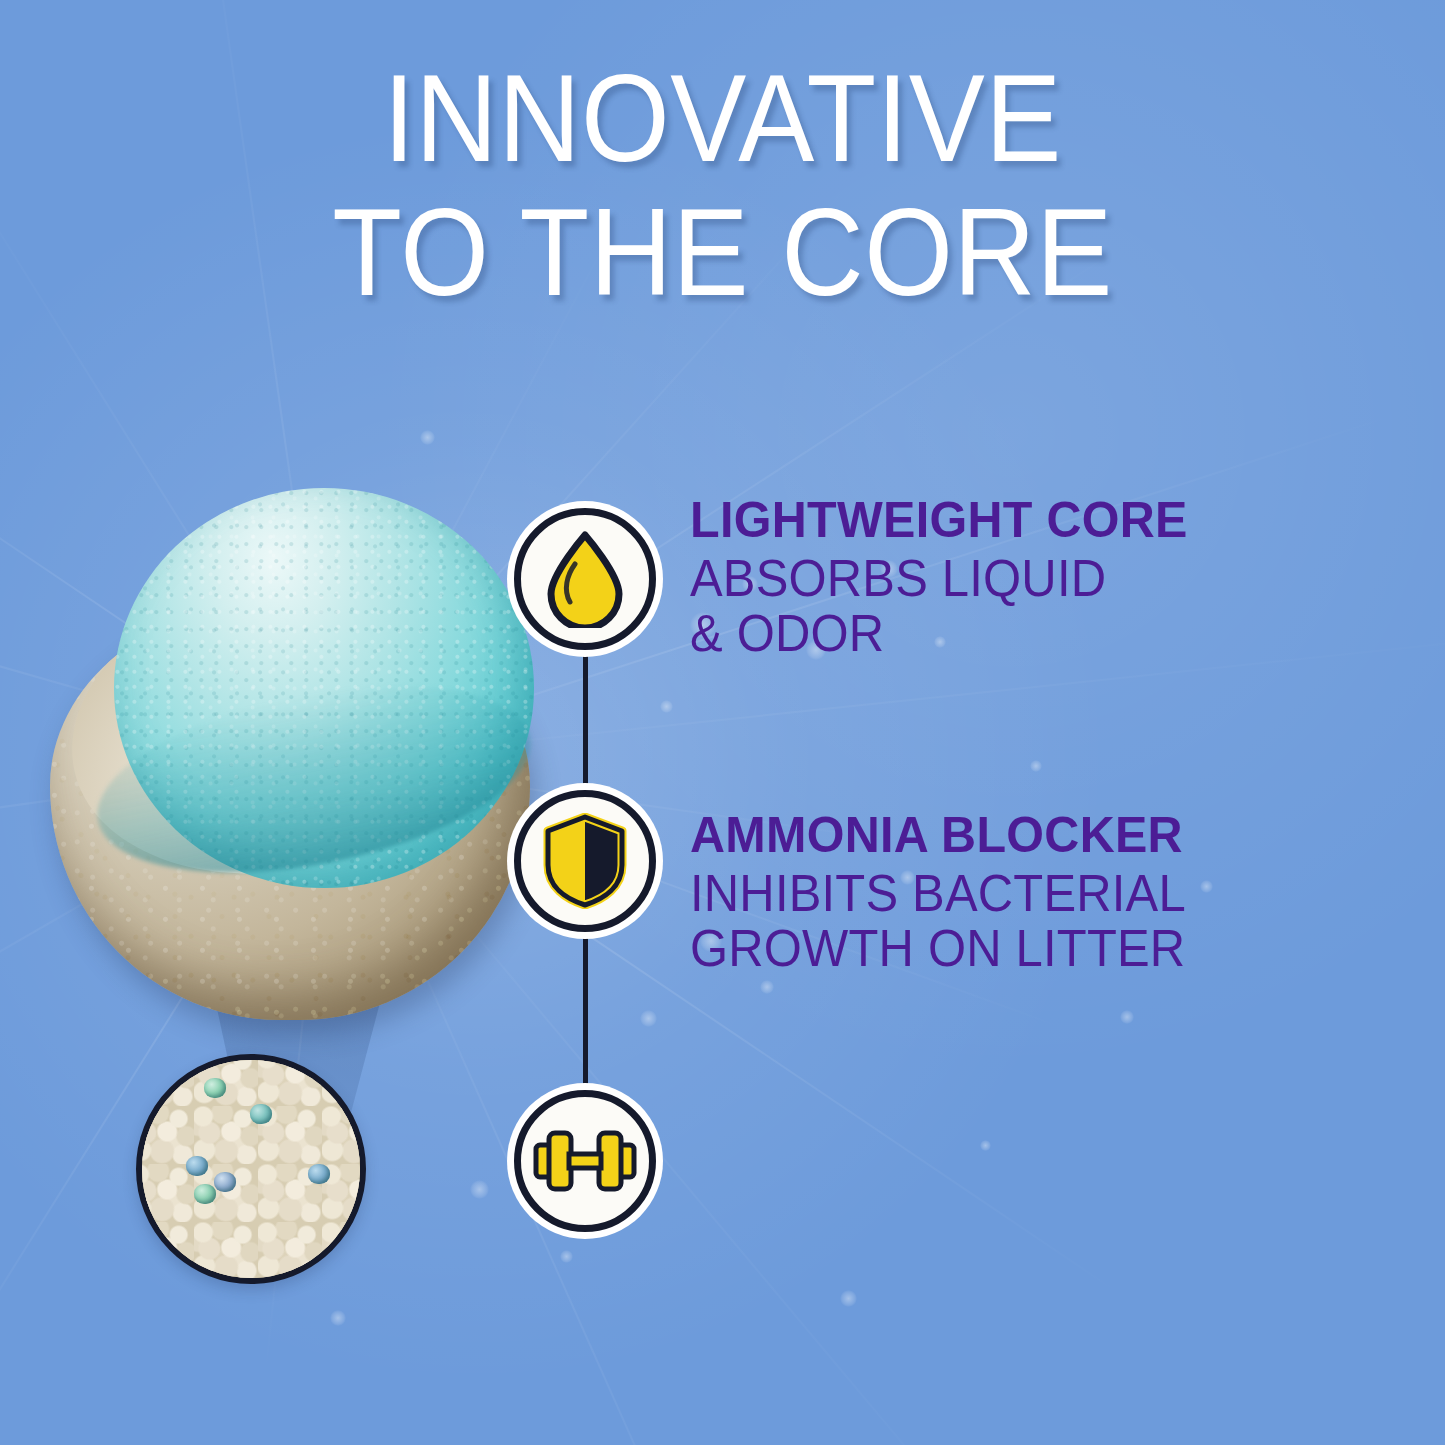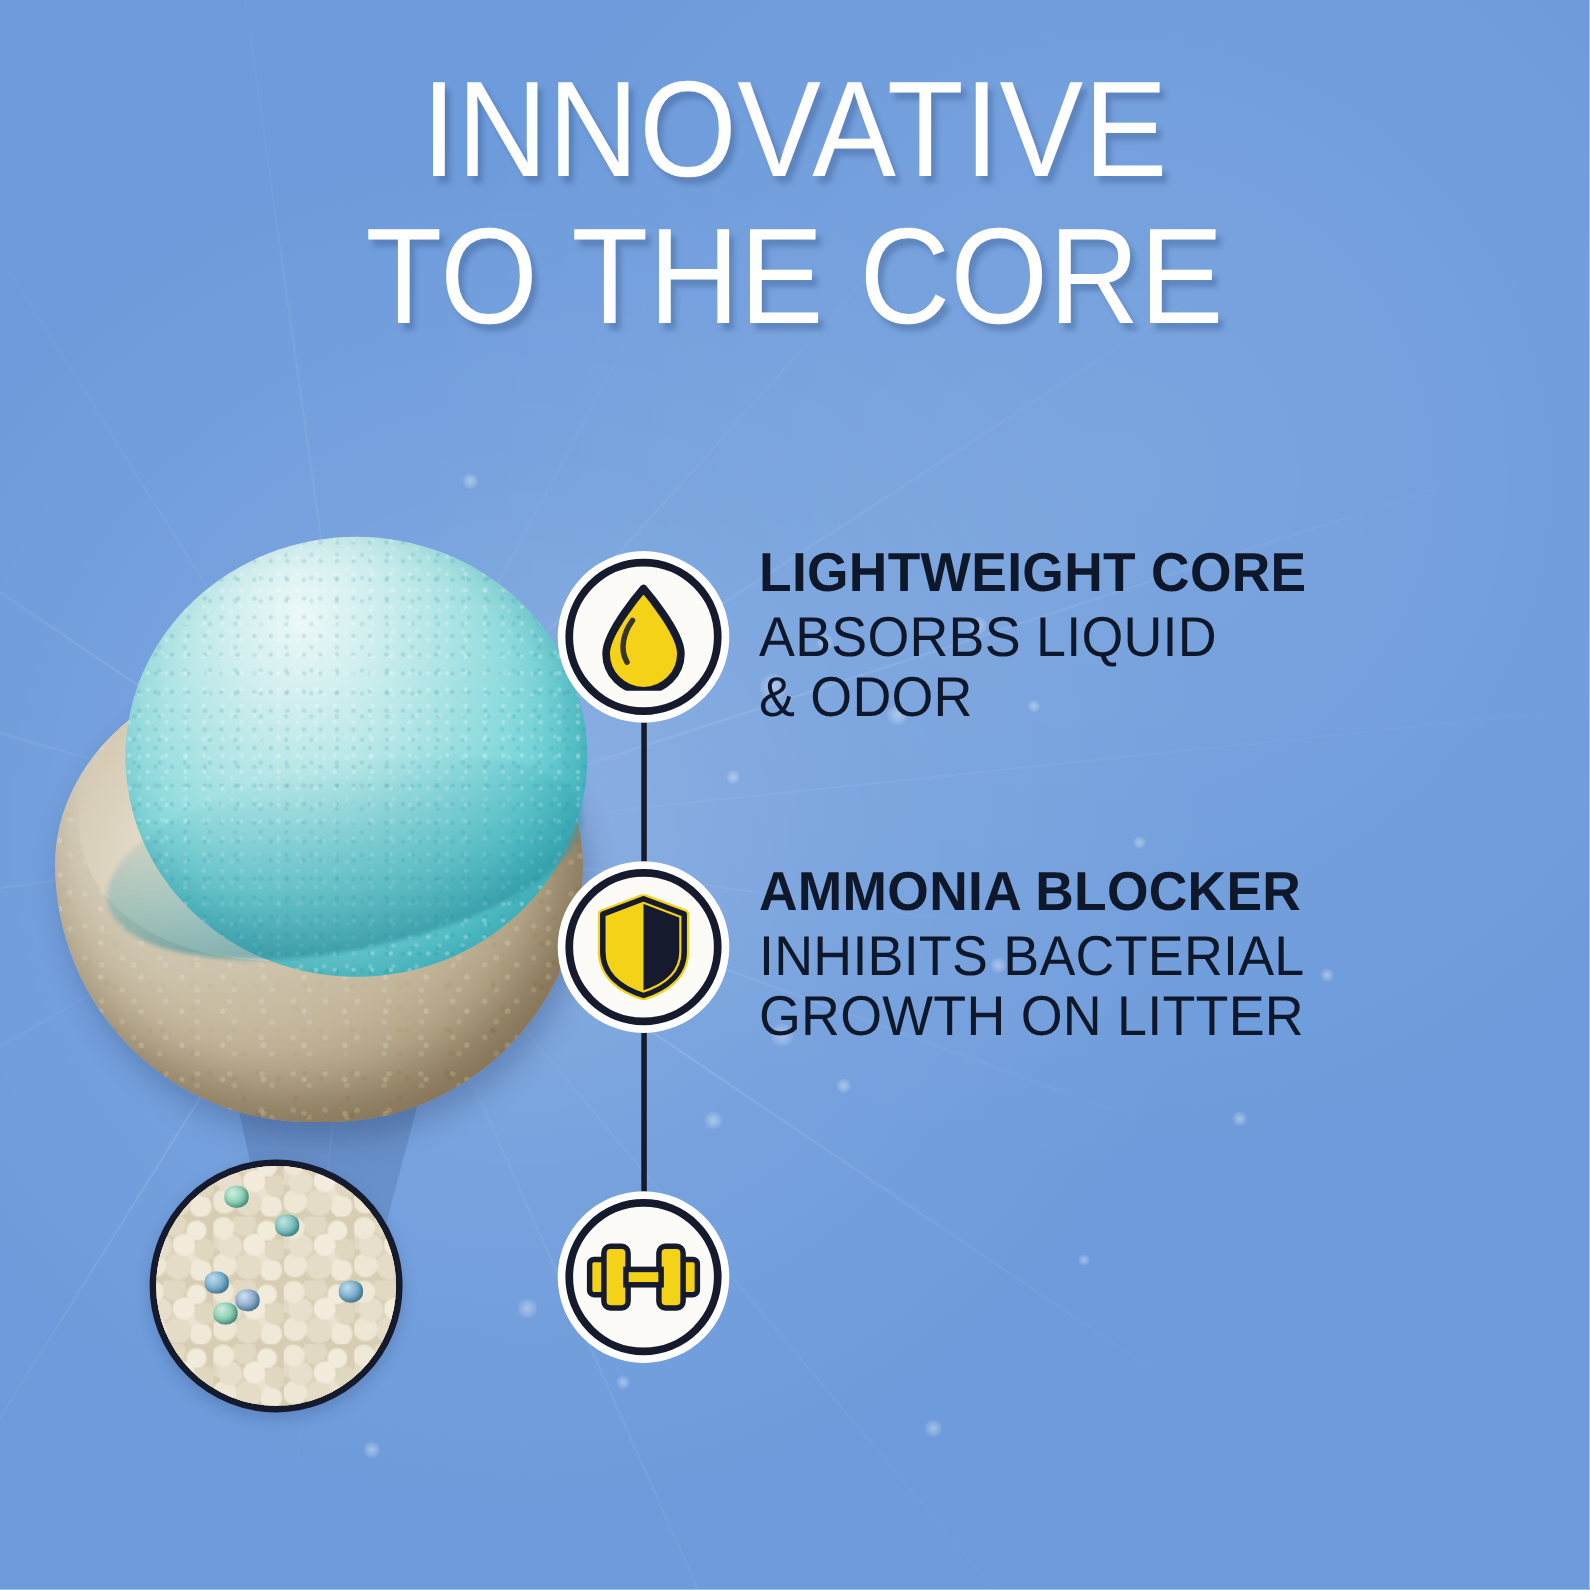--- a/index.html
+++ b/index.html
@@ -191,21 +191,21 @@
     background:#fcfbf7;
     border:7px solid #151a2c;
     box-shadow:0 0 0 7px #ffffff;
     display:flex; align-items:center; justify-content:center;
   }
 
   .feature-text {
     position:absolute;
     left:690px;
     width:700px;
-    color:#0f172a;
+    color:#4c1d95;
   }
   .feature-title {
     font-size:50px;
     font-weight:bold;
     letter-spacing:0.3px;
     line-height:1.0;
     transform:scaleX(0.97);
     transform-origin:left center;
     white-space:nowrap;
   }
@@ -311,21 +311,21 @@
   </div>
 
   <div class="icon-badge" style="left:514px; top:790px;">
     <svg width="86" height="96" viewBox="0 0 86 96">
       <path d="M43 4 L80 18 V52 C80 74 62 86 43 92 C24 86 6 74 6 52 V18 Z" fill="#f3d218" stroke="#151a2c" stroke-width="6" stroke-linejoin="round"></path>
       <path d="M43 4 L80 18 V52 C80 74 62 86 43 92 Z" fill="#151a2c"></path>
       <path d="M43 4 L80 18 V52 C80 74 62 86 43 92 C24 86 6 74 6 52 V18 Z" fill="none" stroke="#f3d218" stroke-width="9" stroke-linejoin="round"></path>
       <path d="M43 4 L80 18 V52 C80 74 62 86 43 92 C24 86 6 74 6 52 V18 Z" fill="none" stroke="#151a2c" stroke-width="5" stroke-linejoin="round"></path>
     </svg>
   </div>
-  <div class="feature-text" style="top:785px;">
+  <div class="feature-text" style="top:810px;">
     <div class="feature-title">AMMONIA BLOCKER</div>
     <div class="feature-desc">INHIBITS BACTERIAL
 GROWTH ON LITTER</div>
   </div>
 
   <div class="icon-badge" style="left:514px; top:1090px;">
     <svg width="104" height="66" viewBox="0 0 104 66">
       <rect x="3" y="17" width="16" height="32" rx="4" fill="#f3d218" stroke="#151a2c" stroke-width="5"></rect>
       <rect x="85" y="17" width="16" height="32" rx="4" fill="#f3d218" stroke="#151a2c" stroke-width="5"></rect>
       <rect x="16" y="5" width="22" height="56" rx="6" fill="#f3d218" stroke="#151a2c" stroke-width="5"></rect>

